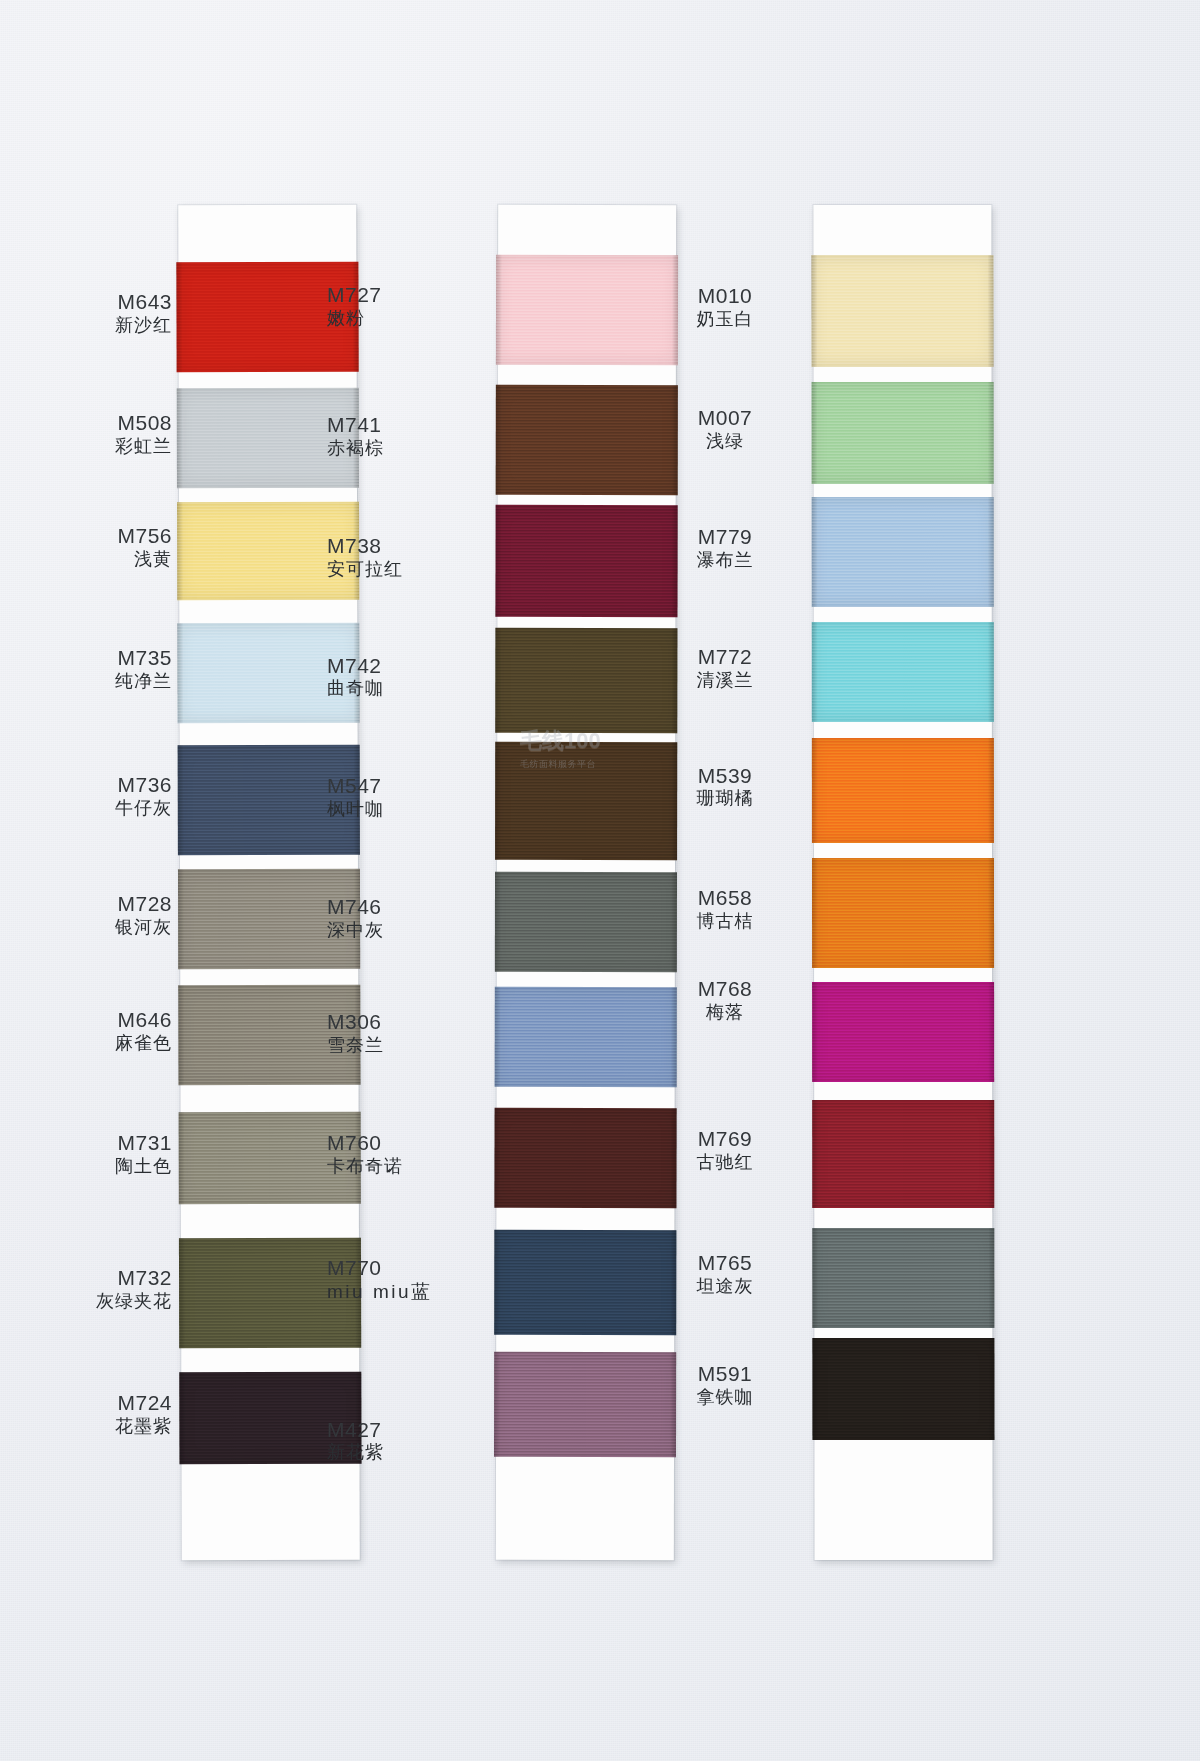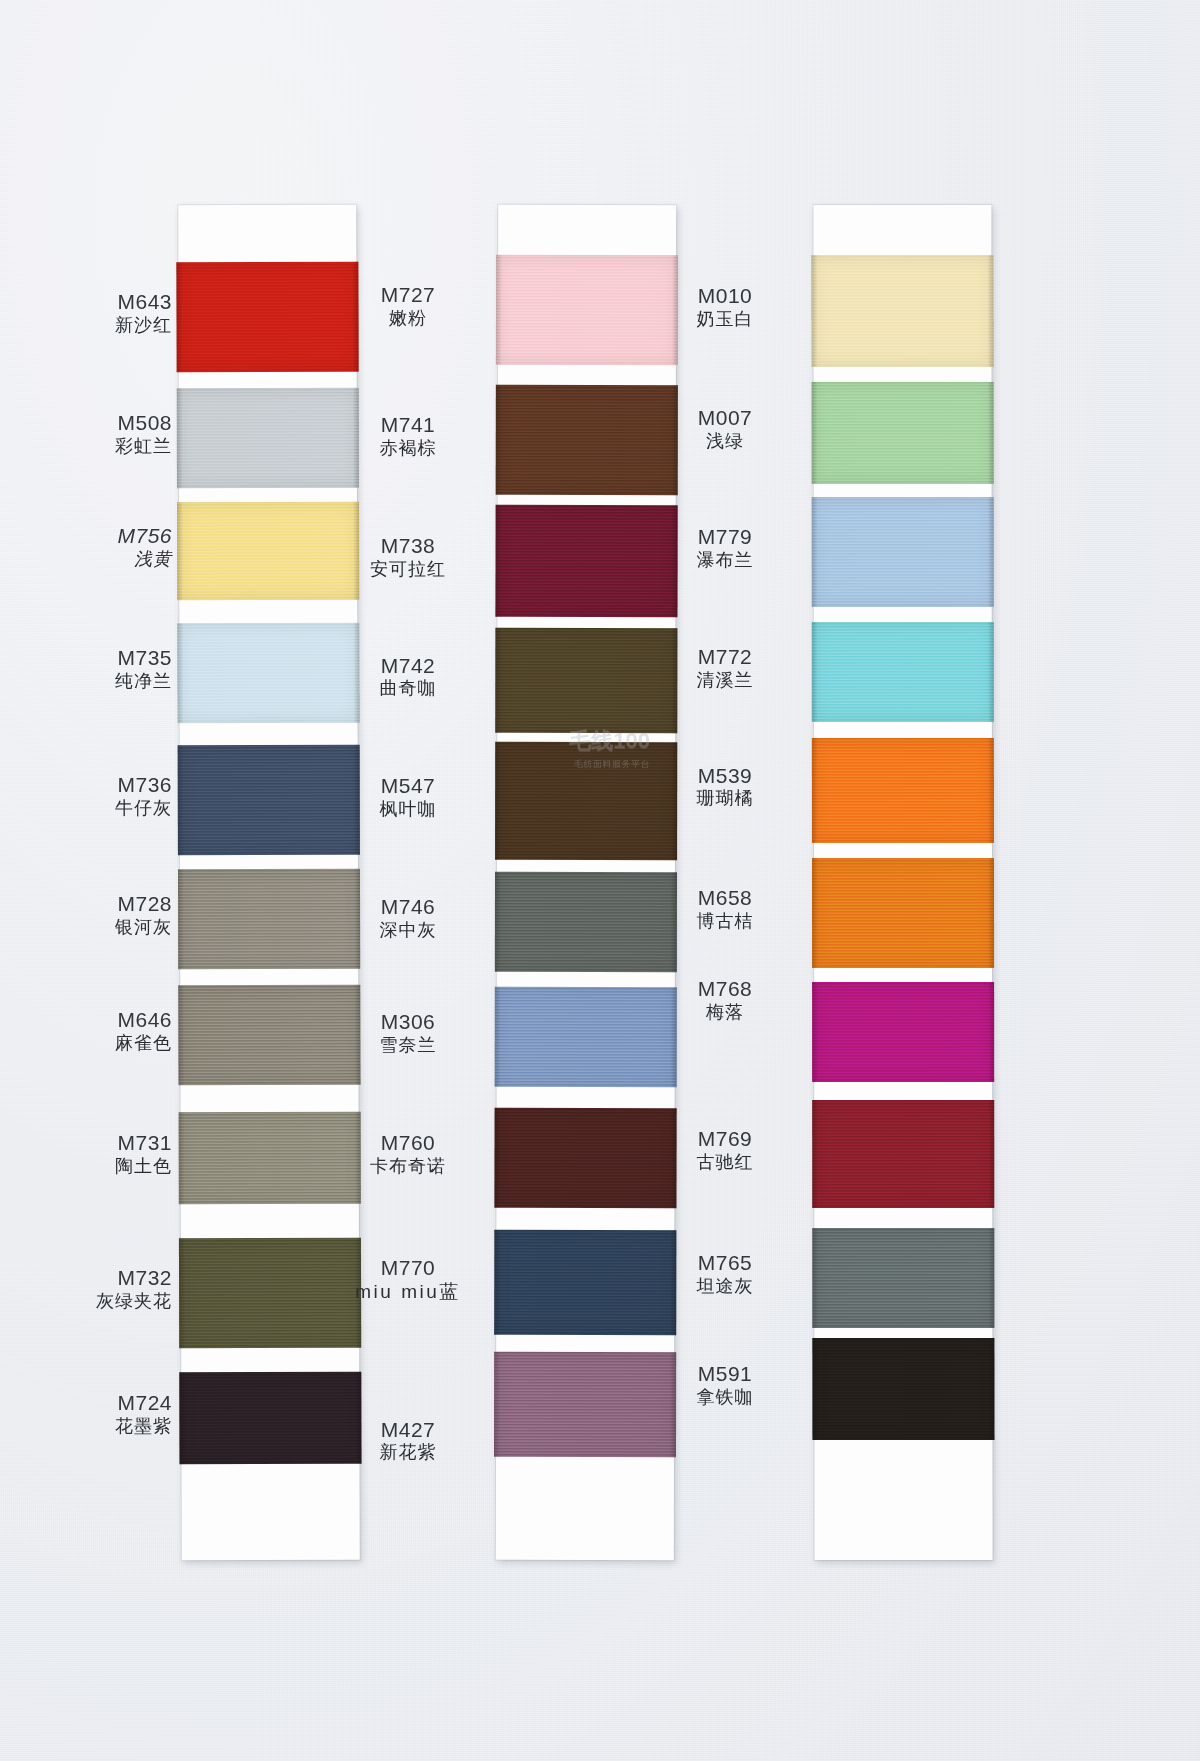--- a/index.html
+++ b/index.html
@@ -103,32 +103,32 @@
   }
   .label .name {
     display: block;
     font-size: 18px;
     letter-spacing: 1px;
     color: #2b2f33;
   }
   .label.small .name { font-size: 19px; letter-spacing: 2.5px; }
 
   .col-1 .label { left: 10px;  text-align: right; padding-right: 8px; }
-  .col-2 .label { left: 327px; text-align: center; padding-right: 8px; }
+  .col-2 .label { left: 327px; text-align: left; padding-right: 8px; }
   .col-3 .label { left: 644px; text-align: center; padding-right: 8px; }
 
   
   #watermark {
     position: absolute;
     left: 520px; top: 726px;
     width: 130px; height: 52px;
     z-index: 6;
     opacity: .34;
     color: #9aa0aa;
-    text-align: right;
+    text-align: left;
     pointer-events: none;
     font-family: "Liberation Sans", sans-serif;
   }
   #watermark .wm-main {
     display: block; font-size: 22px; font-weight: bold;
     letter-spacing: 0px; color: #a8adb6;
     text-shadow: 0 1px 0 rgba(255,255,255,.35);
   }
   #watermark .wm-sub {
     display: block; font-size: 9px; letter-spacing: .5px; color: #a8adb6;
@@ -278,21 +278,21 @@
 
   <div class="col-1" id="labels-1">
       <div class="label" style="top: 289px;">
         <span class="code">M643</span>
         <span class="name">新沙红</span>
       </div>
       <div class="label" style="top: 410px;">
         <span class="code">M508</span>
         <span class="name">彩虹兰</span>
       </div>
-      <div class="label" style="top: 523px; font-style: italic;">
+      <div class="label" style="top: 523px;">
         <span class="code">M756</span>
         <span class="name">浅黄</span>
       </div>
       <div class="label" style="top: 645px;">
         <span class="code">M735</span>
         <span class="name">纯净兰</span>
       </div>
       <div class="label" style="top: 772px;">
         <span class="code">M736</span>
         <span class="name">牛仔灰</span>

